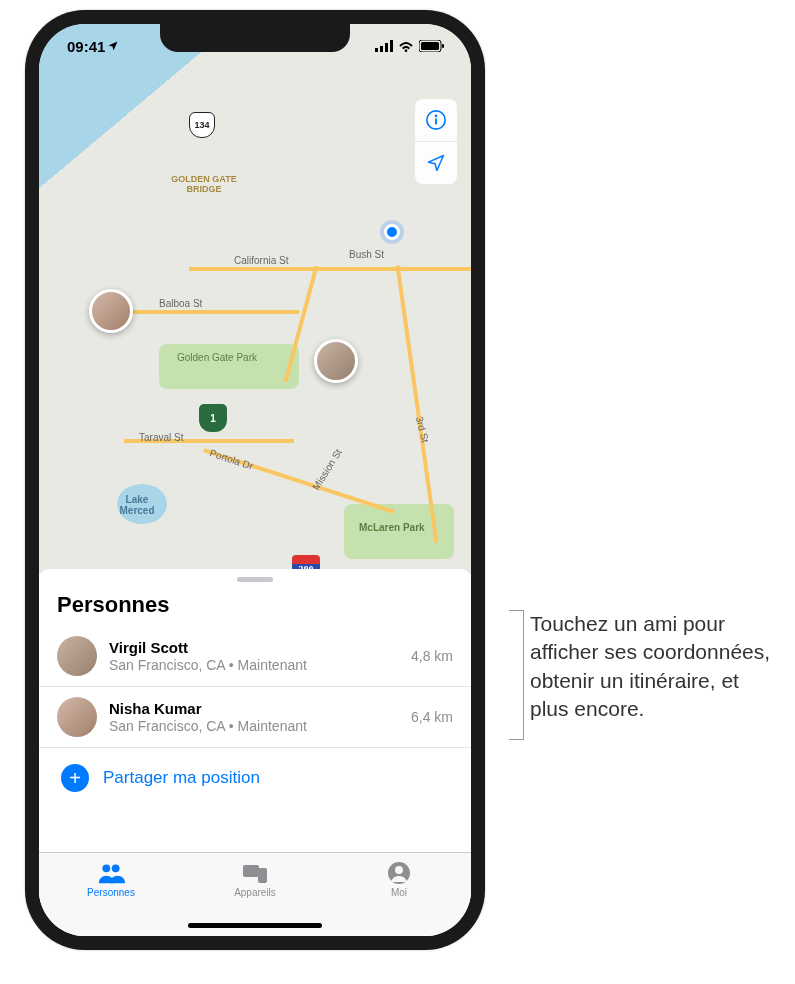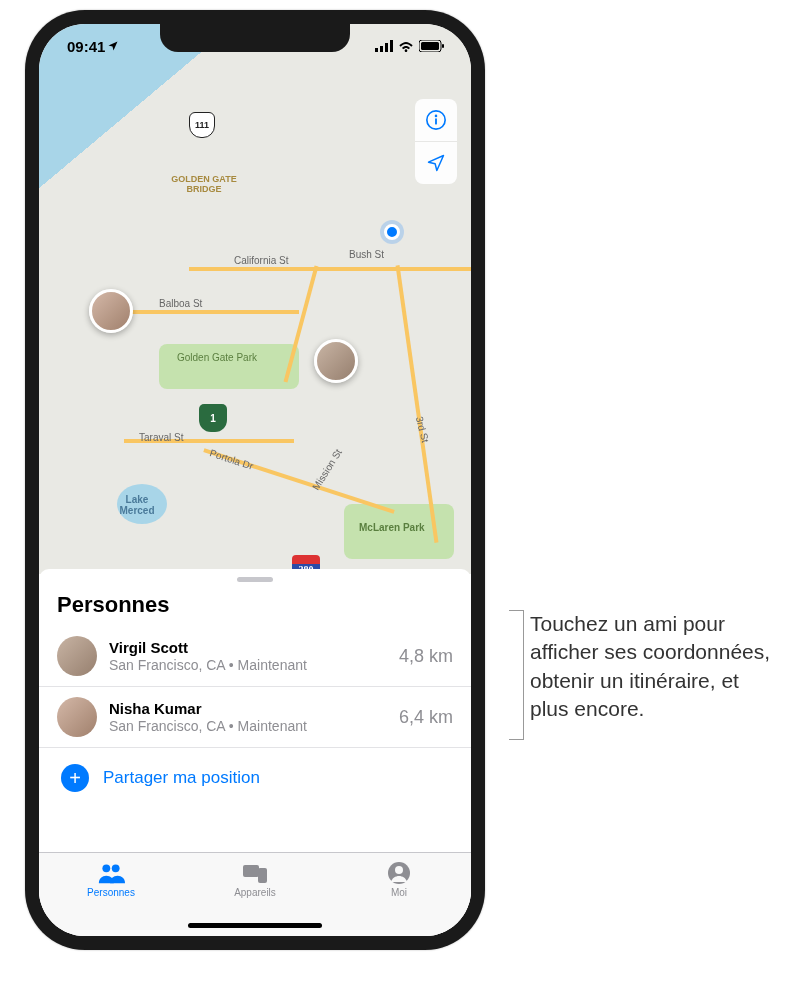--- a/index.html
+++ b/index.html
@@ -29,21 +29,21 @@
     .hwy-i { background: linear-gradient(#d33,#d33 33%,#2a4ba8 33%); border-radius: 4px 4px 10px 10px; }
     .hwy-ca { background: #2a6b3f; border-radius: 5px 5px 12px 12px; }
     .panel { position: absolute; top: 545px; left: 0; right: 0; bottom: 0; background: #fff; border-radius: 10px 10px 0 0; padding-top: 8px; }
     .panel-handle { width: 36px; height: 5px; background: #c7c7cc; border-radius: 3px; margin: 0 auto 10px; }
     .panel-title { font-size: 22px; font-weight: 700; padding: 0 18px 8px; }
     .person-row { display: flex; align-items: center; padding: 10px 18px; border-bottom: 0.5px solid #e3e3e6; gap: 12px; }
     .person-avatar { width: 40px; height: 40px; border-radius: 50%; background: linear-gradient(135deg,#c8b4a4,#967f6e); flex-shrink: 0; }
     .person-info { flex: 1; }
     .person-name { font-size: 15px; font-weight: 700; color: #000; }
     .person-sub { font-size: 14px; color: #8e8e93; margin-top: 1px; }
-    .person-dist { font-size: 18px; color: #8e8e93; }
+    .person-dist { font-size: 14px; color: #8e8e93; }
     .share-row { display: flex; align-items: center; padding: 16px 18px; gap: 14px; color: #007aff; font-size: 17px; }
     .plus-circle { width: 28px; height: 28px; border-radius: 50%; background: #007aff; color: #fff; display: flex; align-items: center; justify-content: center; font-size: 20px; font-weight: 300; margin-left: 4px; }
     .tabbar { position: absolute; bottom: 0; left: 0; right: 0; height: 84px; background: rgba(248,248,248,0.95); border-top: 0.5px solid #c7c7cc; display: flex; justify-content: space-around; padding-top: 8px; }
     .tab { display: flex; flex-direction: column; align-items: center; gap: 2px; font-size: 10px; color: #8e8e93; width: 120px; }
     .tab.active { color: #007aff; }
     .tab-icon { width: 28px; height: 24px; display: flex; align-items: center; justify-content: center; }
     .home-ind { position: absolute; bottom: 8px; left: 50%; transform: translateX(-50%); width: 134px; height: 5px; background: #000; border-radius: 3px; z-index: 60; }
     .callout { position: absolute; left: 530px; top: 610px; font-size: 21px; color: #333; line-height: 1.35; width: 250px; }
     .callout-bracket { position: absolute; left: 494px; top: 610px; width: 30px; height: 130px; border-right: 1px solid #999; }
     .callout-bracket::before, .callout-bracket::after { content: ''; position: absolute; right: 0; width: 14px; height: 1px; background: #999; }
@@ -101,21 +101,21 @@
       <span class="map-small" style="top:470px;left:68px;color:#4a7a9a;font-weight:600;text-align:center;width:60px;line-height:1.1;">Lake Merced</span>
       <span class="map-small" style="top:498px;left:320px;color:#5a7f3f;font-weight:600;">McLaren Park</span>
       <span class="map-small" style="top:231px;left:195px;">California St</span>
       <span class="map-small" style="top:225px;left:310px;">Bush St</span>
       <span class="map-small" style="top:274px;left:120px;">Balboa St</span>
       <span class="map-small" style="top:408px;left:100px;">Taraval St</span>
       <span class="map-small" style="top:440px;left:265px;transform:rotate(-58deg);">Mission St</span>
       <span class="map-small" style="top:400px;left:370px;transform:rotate(76deg);">3rd St</span>
       <span class="map-small" style="top:430px;left:170px;transform:rotate(18deg);">Portola Dr</span>
 
-      <div class="hwy-shield hwy-us" style="top:88px;left:150px;">111</div>
+      <div class="hwy-shield hwy-us" style="top:88px;left:150px;">134</div>
       <div class="hwy-shield hwy-ca" style="top:380px;left:160px;">1</div>
       <div class="hwy-shield hwy-i" style="top:531px;left:253px;font-family:Liberation Serif, serif;">280</div>
 
       <div class="user-dot"></div>
 
       <div class="avatar-pin p1"></div>
       <div class="avatar-pin p2"></div>
 
       <div class="map-controls">
         <div class="map-ctrl-btn">

